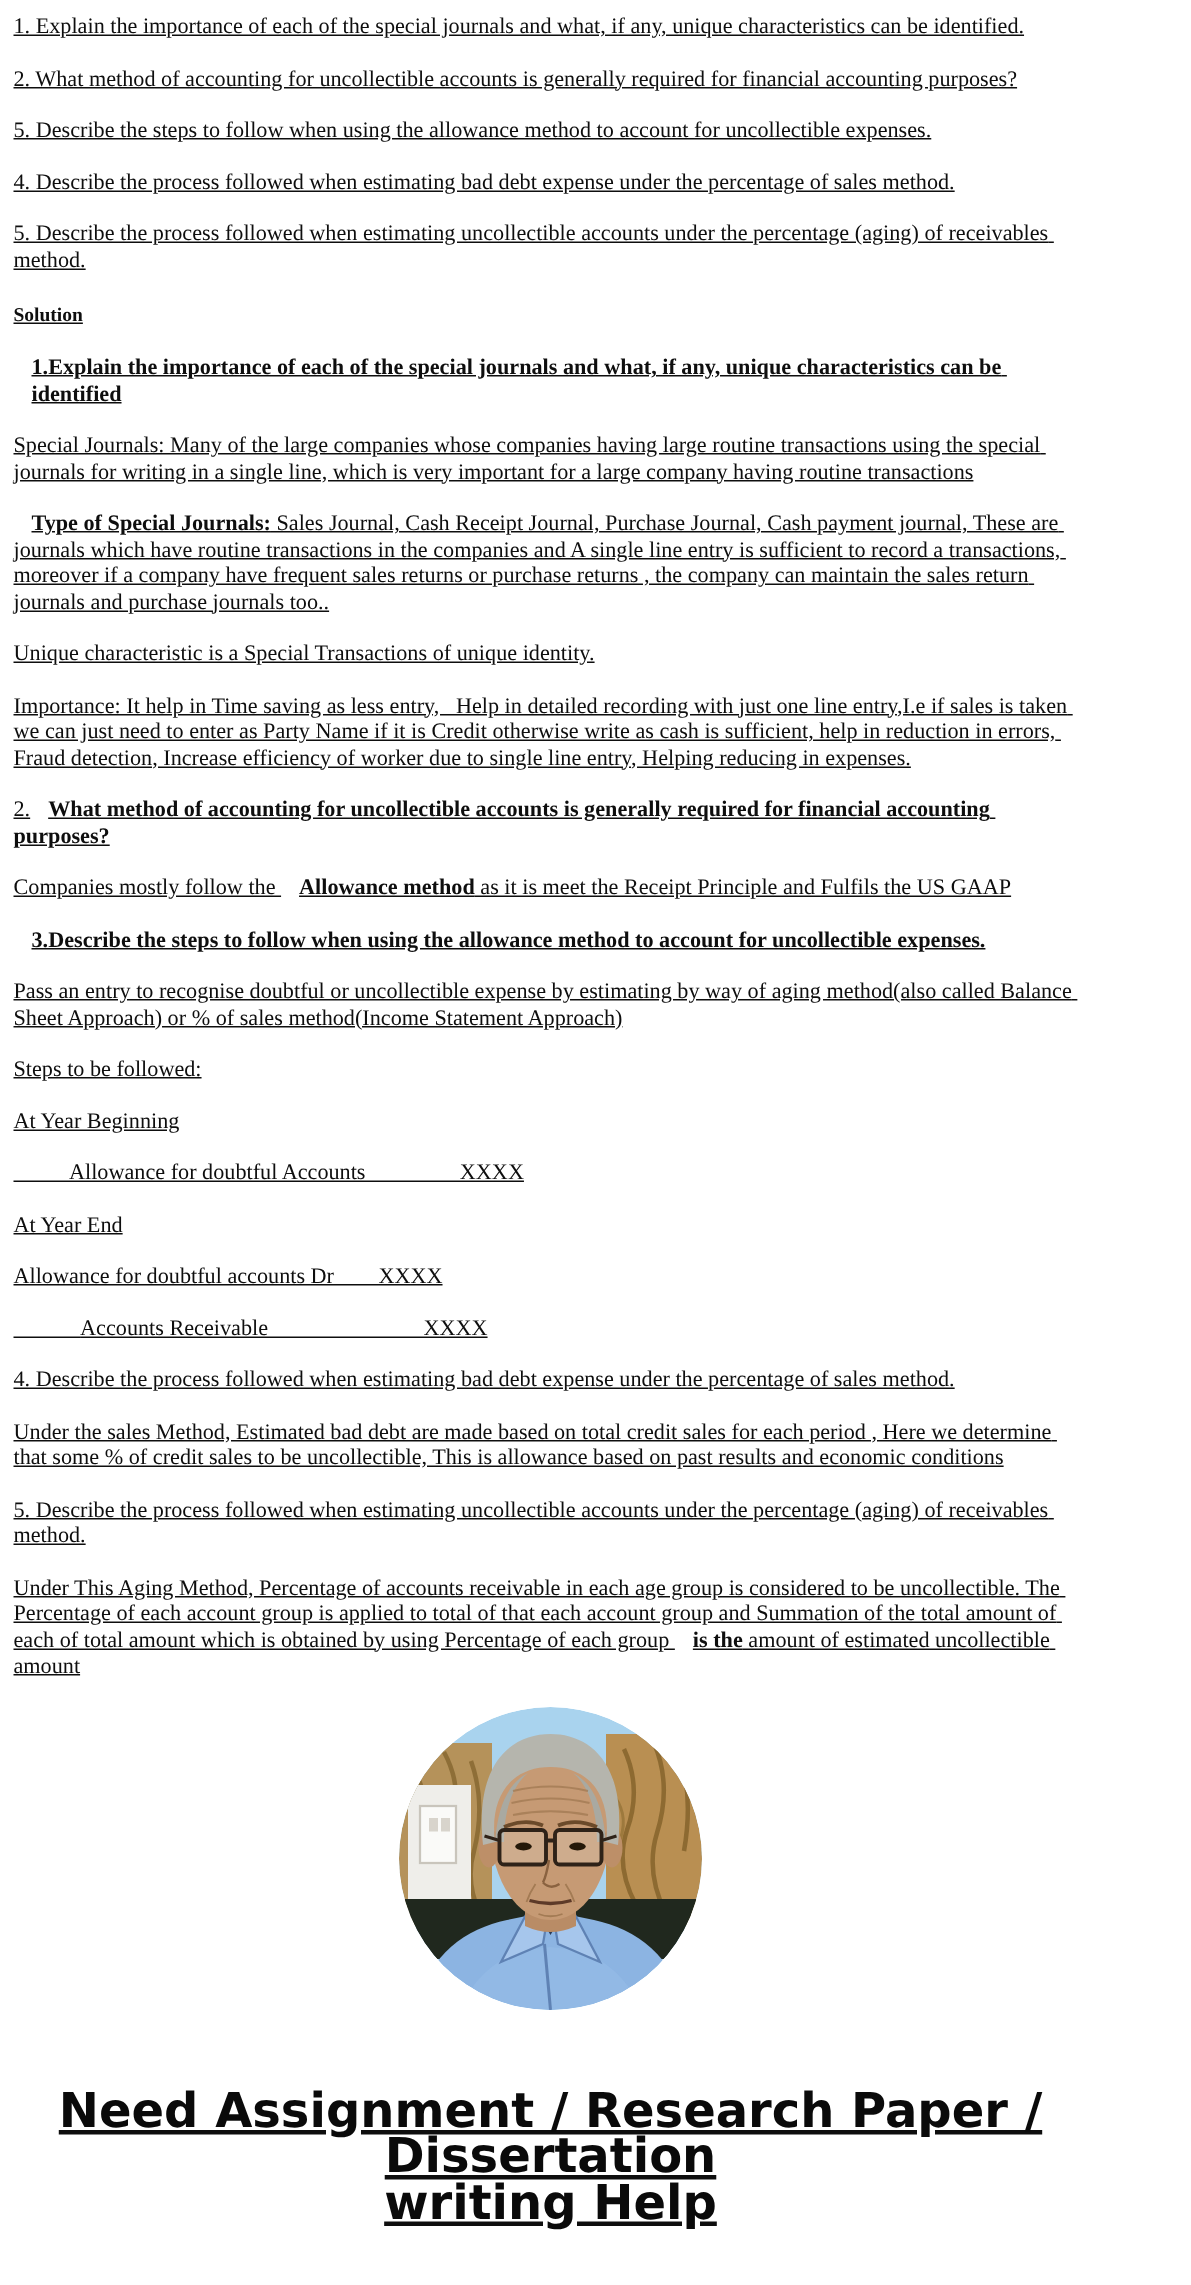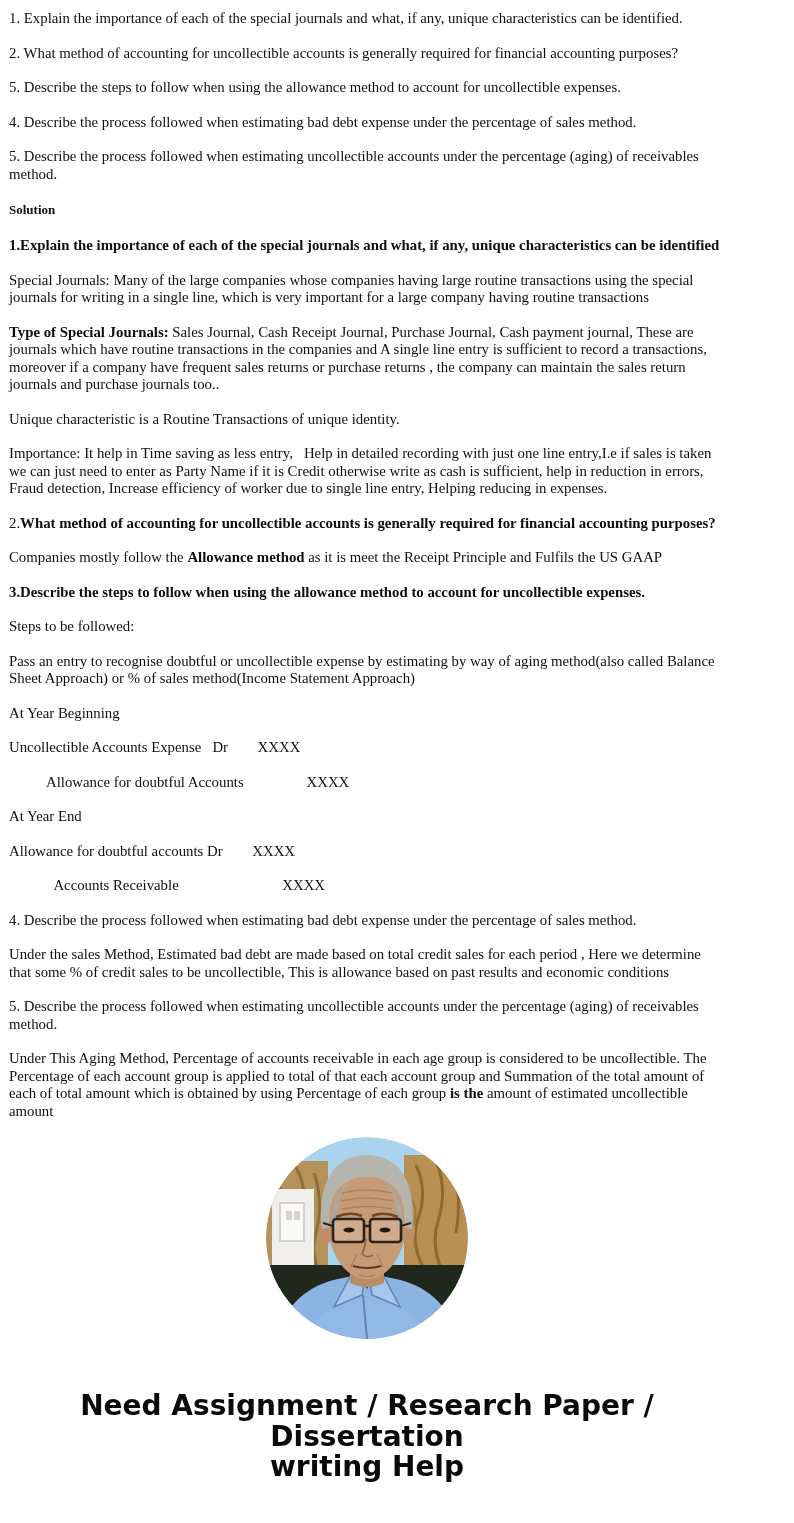--- a/index.html
+++ b/index.html
@@ -9,29 +9,30 @@
   }
   body {
     width: 794px;
     font-family: "Liberation Serif", serif;
     color: #0e0e0e;
   }
   .page {
     width: 734px;
     box-sizing: border-box;
     padding: 10px 9px 0 9px;
+    text-decoration: underline;
   }
   .para {
     font-size: 14.8px;
     line-height: 17.5px;
     margin: 0 0 17px 0;
     white-space: pre-wrap;
     color: #0e0e0e;
   }
-  .bold { font-weight: bold; }
+  .bold { font-weight: bold; margin-left: 12px; }
   .solution-heading {
     font-size: 13px;
     line-height: 20px;
     font-weight: bold;
     margin: 4px 0 17px 0;
   }
   .photo-wrap {
     margin-top: 12px;
     height: 202px;
     text-align: center;
@@ -42,21 +43,21 @@
     height: 202px;
     border-radius: 50%;
     overflow: hidden;
   }
   .footer {
     margin-top: 52px;
     padding-bottom: 26px;
     text-align: center;
     font-family: "DejaVu Sans", sans-serif;
     font-weight: bold;
-    font-size: 28px;
+    font-size: 32px;
     line-height: 30.5px;
     color: #0a0a0a;
   }
 </style>
 </head>
 <body>
 
 <div class="page">
 
   <div>
@@ -66,35 +67,34 @@
     <p class="para">4. Describe the process followed when estimating bad debt expense under the percentage of sales method.</p>
     <p class="para">5. Describe the process followed when estimating uncollectible accounts under the percentage (aging) of receivables method.</p>
   </div>
 
   <h2 class="solution-heading">Solution</h2>
 
   <div>
     <p class="para bold">1.Explain the importance of each of the special journals and what, if any, unique characteristics can be identified</p>
     <p class="para">Special Journals: Many of the large companies whose companies having large routine transactions using the special journals for writing in a single line, which is very important for a large company having routine transactions</p>
     <p class="para"><span class="bold">Type of Special Journals:</span><span> Sales Journal, Cash Receipt Journal, Purchase Journal, Cash payment journal, These are journals which have routine transactions in the companies and A single line entry is sufficient to record a transactions, moreover if a company have frequent sales returns or purchase returns , the company can maintain the sales return journals and purchase journals too..</span></p>
-    <p class="para">Unique characteristic is a Routine Transactions of unique identity.</p>
+    <p class="para">Unique characteristic is a Special Transactions of unique identity.</p>
     <p class="para">Importance: It help in Time saving as less entry,   Help in detailed recording with just one line entry,I.e if sales is taken we can just need to enter as Party Name if it is Credit otherwise write as cash is sufficient, help in reduction in errors, Fraud detection, Increase efficiency of worker due to single line entry, Helping reducing in expenses.</p>
   </div>
 
   <div>
     <p class="para"><span>2.</span><span class="bold">What method of accounting for uncollectible accounts is generally required for financial accounting purposes?</span></p>
     <p class="para"><span>Companies mostly follow the </span><span class="bold">Allowance method</span><span> as it is meet the Receipt Principle and Fulfils the US GAAP</span></p>
   </div>
 
   <div>
     <p class="para bold">3.Describe the steps to follow when using the allowance method to account for uncollectible expenses.</p>
+    <p class="para">Pass an entry to recognise doubtful or uncollectible expense by estimating by way of aging method(also called Balance Sheet Approach) or % of sales method(Income Statement Approach)</p>
     <p class="para">Steps to be followed:</p>
-    <p class="para">Pass an entry to recognise doubtful or uncollectible expense by estimating by way of aging method(also called Balance Sheet Approach) or % of sales method(Income Statement Approach)</p>
     <p class="para">At Year Beginning</p>
-    <p class="para">Uncollectible Accounts Expense   Dr        XXXX</p>
     <p class="para">          Allowance for doubtful Accounts                 XXXX</p>
     <p class="para">At Year End</p>
     <p class="para">Allowance for doubtful accounts Dr        XXXX</p>
     <p class="para">            Accounts Receivable                            XXXX</p>
   </div>
 
   <div>
     <p class="para">4. Describe the process followed when estimating bad debt expense under the percentage of sales method.</p>
     <p class="para">Under the sales Method, Estimated bad debt are made based on total credit sales for each period , Here we determine that some % of credit sales to be uncollectible, This is allowance based on past results and economic conditions</p>
   </div>

